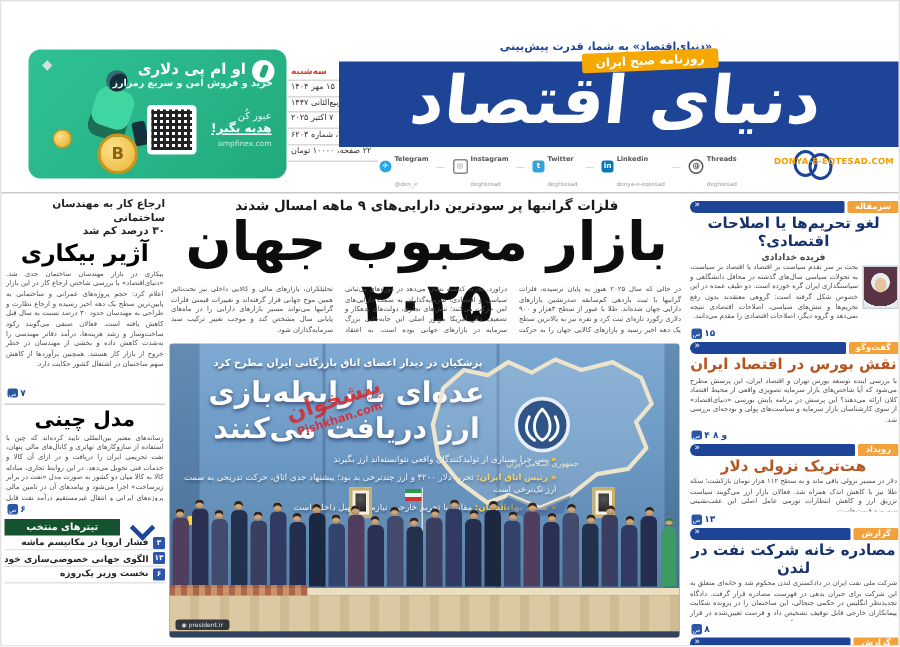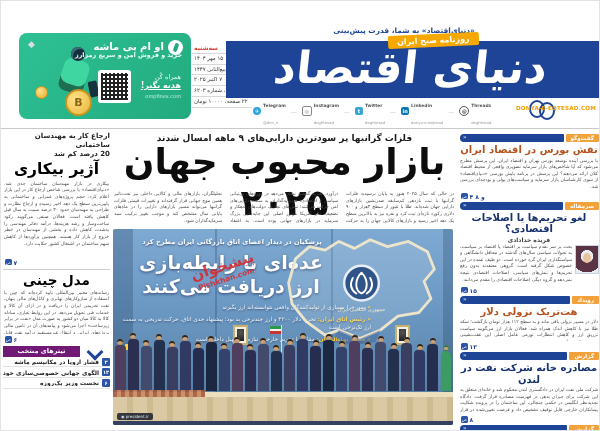--- a/index.html
+++ b/index.html
@@ -116,21 +116,21 @@
   .tiny{font-size:4.6px;line-height:1.45;color:#4a4a4a;text-align:justify;margin:2px 1px;overflow:hidden;}
   .pageref{display:flex;align-items:center;gap:2px;direction:ltr;margin:1px 2px 2px;}
   .pageref i{width:6.5px;height:6.5px;background:#2b55a7;border-radius:1.5px;display:flex;align-items:center;
       justify-content:center;color:#fff;font-size:4px;}
   .pageref span{font-size:6px;font-weight:bold;color:#1e4497;}
   .ldiv{height:1px;background:#cfcfcf;margin:3px 0;}
   .picks-head{display:flex;height:11px;margin-top:3px;}
   .picks-chev{width:30px;position:relative;background:#fff;}
   .picks-chev i{position:absolute;left:9px;top:0px;width:9px;height:9px;
       border-left:3px solid #1e4497;border-bottom:3px solid #1e4497;transform:rotate(-45deg);}
-  .picks-tag{flex:1;background:#701a75;color:#fff;font-size:6.5px;font-weight:bold;
+  .picks-tag{flex:1;background:#14532d;color:#fff;font-size:6.5px;font-weight:bold;
       display:flex;align-items:center;justify-content:center;}
   .pick{display:flex;align-items:center;height:9.6px;border-bottom:1px solid #e2e2e2;background:#fff;}
   .pick i{width:8px;height:8px;background:#2b55a7;color:#fff;font-size:5px;font-weight:bold;
       display:flex;align-items:center;justify-content:center;border-radius:1px;margin-left:3px;flex:0 0 auto;font-style:normal;}
   .pick span{font-size:6px;font-weight:bold;color:#222;white-space:nowrap;overflow:hidden;}
 
   
   #right{left:458px;top:131px;width:140px;}
   .sec-head{display:flex;height:8px;align-items:stretch;margin:2px 0 2px;}
   .sec-tag{background:#f2a13b;color:#fff;font-size:5.6px;font-weight:bold;padding:0 5px;
@@ -152,27 +152,27 @@
 <div class="abs ad">
   <span class="abs ad-eth">◆</span>
   <span class="abs astro-body"></span>
   <span class="abs astro-head"></span>
   <span class="abs astro-slab"></span>
   <span class="abs ad-coin">B</span>
   <span class="abs ad-coin2"></span>
   <span class="abs ad-logo">
         <span></span>
       </span>
-  <div class="abs ad-brand">او ام پی ماشه</div>
+  <div class="abs ad-brand">او ام پی دلاری</div>
   <div class="abs ad-sub">خرید و فروش امن و سریع رمزارز</div>
   <div class="abs ad-qr">
         <i></i>
       </div>
   <div class="abs ad-scan">
-    <div class="s1">همراه کُن</div>
+    <div class="s1">عبور کُن</div>
     <div class="s2">هدیه بگیر!</div>
     <div class="s3">ompfinex.com</div>
   </div>
 </div>
 
 <div class="abs dateblock">
   <div class="row wd">سه‌شنبه</div>
   <div class="row">۱۵ مهر ۱۴۰۴</div>
   <div class="row">۱۳ ربیع‌الثانی ۱۴۴۷</div>
   <div class="row">۷ اکتبر ۲۰۲۵</div>
@@ -360,21 +360,21 @@
   <div class="abs tbl-top"></div>
   <div class="abs tbl-runner"></div>
   <div class="abs tbl-front"></div>
   <div class="abs floor"></div>
   <div class="abs credit">◉ <span>president.ir</span></div>
 </div>
 
 <div class="abs" id="left">
   <div>
     <div class="lk">
-      <span>ارجاع کار به مهندسان ساختمانی</span><br><span>20 درصد کم شد</span>
+      <span>ارجاع کار به مهندسان ساختمانی</span><br><span>۳۰ درصد کم شد</span>
     </div>
     <div class="lh-big">
       <span>آژیر بیکاری</span><br>
     </div>
     <div class="tiny" style="height:76px;">بیکاری در بازار مهندسان ساختمان جدی شد. «دنیای‌اقتصاد» با بررسی شاخص ارجاع کار در این بازار اعلام کرد: حجم پروژه‌های عمرانی و ساختمانی به پایین‌ترین سطح یک دهه اخیر رسیده و ارجاع نظارت و طراحی به مهندسان حدود ۳۰ درصد نسبت به سال قبل کاهش یافته است. فعالان صنفی می‌گویند رکود ساخت‌وساز و رشد هزینه‌ها، درآمد دفاتر مهندسی را به‌شدت کاهش داده و بخشی از مهندسان در خطر خروج از بازار کار هستند. همچنین برآوردها از کاهش سهم ساختمان در اشتغال کشور حکایت دارد.</div>
     <div class="pageref">
           <i>ص</i>
           <span>۷</span>
         </div>
   </div>
@@ -404,35 +404,20 @@
         <span>الگوی جهانی خصوصی‌سازی خودرو</span>
       </div>
   <div class="pick">
         <i>۶</i>
         <span>نخست وزیر یک‌روزه</span>
       </div>
 
 </div>
 
 <div class="abs" id="right">
-
-  <div>
-    <div class="sec-head">
-      <div class="sec-tag">گفت‌وگو</div>
-      <div class="sec-bar">
-            <em>«</em>
-          </div>
-    </div>
-    <div class="sec-title rust">نقش بورس در اقتصاد ایران</div>
-    <div class="tiny" style="height:33px;">با بررسی آینده توسعه بورس تهران و اقتصاد ایران، این پرسش مطرح می‌شود که آیا شاخص‌های بازار سرمایه تصویری واقعی از محیط اقتصاد کلان ارائه می‌دهند؟ این پرسش در برنامه پایش بورسی «دنیای‌اقتصاد» از سوی کارشناسان بازار سرمایه و سیاست‌های پولی و بودجه‌ای بررسی شد.</div>
-    <div class="pageref">
-          <i>ص</i>
-          <span>۴ و ۸</span>
-        </div>
-  </div>
 
   <div>
     <div class="sec-head">
       <div class="sec-tag">سرمقاله</div>
       <div class="sec-bar">
             <em>«</em>
           </div>
     </div>
     <div class="sec-title navy">لغو تحریم‌ها یا اصلاحات اقتصادی؟</div>
     <div class="author">فریده خدادادی</div>
@@ -444,20 +429,35 @@
       <div class="tiny" style="height:40px;margin-top:0;">بحث بر سر تقدم سیاست بر اقتصاد یا اقتصاد بر سیاست، به تحولات سیاسی سال‌های گذشته در محافل دانشگاهی و سیاستگذاری ایران گره خورده است. دو طیف عمده در این خصوص شکل گرفته است: گروهی معتقدند بدون رفع تحریم‌ها و تنش‌های سیاسی، اصلاحات اقتصادی نتیجه نمی‌دهد و گروه دیگر، اصلاحات اقتصادی را مقدم می‌دانند.</div>
     </div>
     <div class="pageref">
           <i>ص</i>
           <span>۱۵</span>
         </div>
   </div>
 
   <div>
     <div class="sec-head">
+      <div class="sec-tag">گفت‌وگو</div>
+      <div class="sec-bar">
+            <em>«</em>
+          </div>
+    </div>
+    <div class="sec-title rust">نقش بورس در اقتصاد ایران</div>
+    <div class="tiny" style="height:33px;">با بررسی آینده توسعه بورس تهران و اقتصاد ایران، این پرسش مطرح می‌شود که آیا شاخص‌های بازار سرمایه تصویری واقعی از محیط اقتصاد کلان ارائه می‌دهند؟ این پرسش در برنامه پایش بورسی «دنیای‌اقتصاد» از سوی کارشناسان بازار سرمایه و سیاست‌های پولی و بودجه‌ای بررسی شد.</div>
+    <div class="pageref">
+          <i>ص</i>
+          <span>۴ و ۸</span>
+        </div>
+  </div>
+
+  <div>
+    <div class="sec-head">
       <div class="sec-tag">رویداد</div>
       <div class="sec-bar">
             <em>«</em>
           </div>
     </div>
     <div class="sec-title rust">هت‌تریک نزولی دلار</div>
     <div class="tiny" style="height:22px;">دلار در مسیر نزولی باقی ماند و به سطح ۱۱۲ هزار تومان بازگشت؛ سکه طلا نیز با کاهش اندک همراه شد. فعالان بازار ارز می‌گویند سیاست تزریق ارز و کاهش انتظارات تورمی عامل اصلی این عقب‌نشینی سه‌روزه قیمت‌هاست.</div>
     <div class="pageref">
           <i>ص</i>
           <span>۱۳</span>

